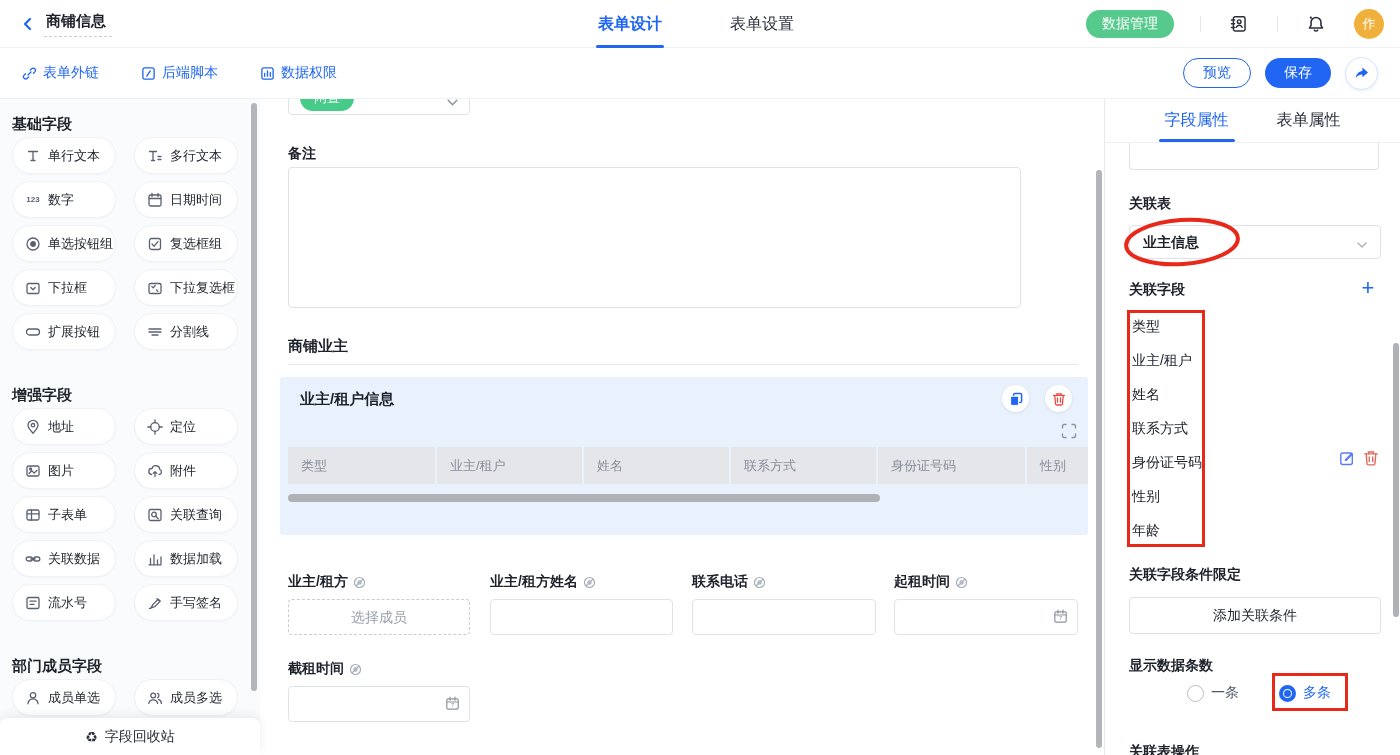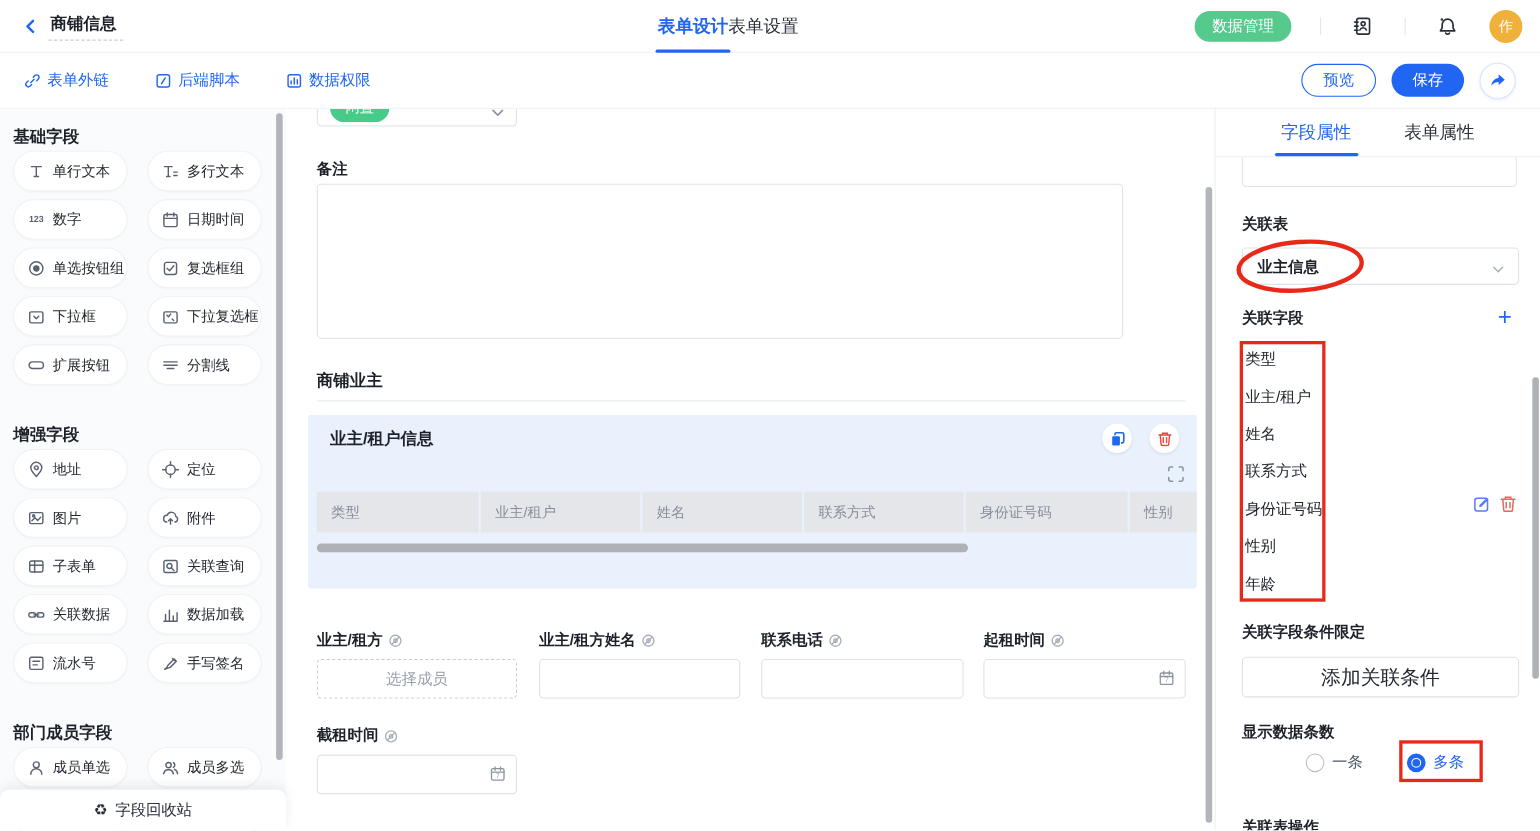--- a/index.html
+++ b/index.html
@@ -4,21 +4,21 @@
 <style>
   * { margin:0; padding:0; box-sizing:border-box; }
   html,body { width:1400px; height:755px; overflow:hidden; }
   body { font-family:"Liberation Sans","DejaVu Sans",sans-serif; color:#1d2129; background:#fff; position:relative; font-size:14px; }
   svg { display:block; }
 
   
   .hdr { height:48px; display:flex; align-items:center; padding:0 16px; border-bottom:1px solid #eef0f3; position:relative; background:#fff; }
   .back { width:24px; height:24px; display:flex; align-items:center; justify-content:center; cursor:pointer; }
   .hdr-title { font-size:15px; font-weight:bold; margin-left:4px; padding:2px 6px 5px 2px; border-bottom:1px dashed #c9cdd4; }
-  .hdr-tabs { position:absolute; left:598px; top:0; height:32px; display:flex; }
+  .hdr-tabs { position:absolute; left:598px; top:0; height:32px; display:flex; gap:68px; }
   .hdr-tab { height:48px; display:flex; align-items:center; font-size:16px; color:#2a2f3a; cursor:pointer; position:relative; }
   .hdr-tab.active { color:#2066f2; font-weight:bold; }
   .hdr-tab.active::after { content:""; position:absolute; left:-2px; right:-2px; bottom:0; height:3px; background:#2066f2; border-radius:2px; }
   .hdr-right { margin-left:auto; display:flex; align-items:center; gap:26px; }
   .btn-green { background:#56c98d; color:#fff; border:none; height:28px; padding:0 16px; border-radius:14px; font-size:14px; cursor:pointer; }
   .vdiv { width:1px; height:16px; background:#e5e6eb; }
   .ico-btn { width:24px; height:24px; display:flex; align-items:center; justify-content:center; cursor:pointer; }
   .avatar { width:30px; height:30px; border-radius:50%; background:#f0b13c; color:#fff; font-size:13px; display:flex; align-items:center; justify-content:center; cursor:pointer; }
 
   
@@ -75,21 +75,21 @@
   .rp-content { position:relative; flex:1; overflow:hidden; }
   .rp-label { position:absolute; left:24px; font-weight:bold; font-size:14px; }
   .partial-box { position:absolute; left:24px; top:0; width:250px; height:27px; border:1px solid #dfe2e8; border-top:none; border-radius:0 0 4px 4px; }
   .rp-select { position:absolute; left:24px; top:82px; width:252px; height:34px; border:1px solid #dfe2e8; border-radius:4px; font-size:14px; line-height:32px; padding-left:13px; cursor:pointer;font-weight:bold; }
   .rp-select .chev { position:absolute; right:12px; top:13px; }
   .plus { position:absolute; right:22px; top:134px; color:#2066f2; font-size:22px; font-weight:400; width:20px; text-align:center; cursor:pointer; line-height:22px; }
   .rf-list { position:absolute; left:27px; top:166px; font-size:14px; color:#20242c; }
   .rf-list div { height:34px; line-height:34px; }
   .rf-actions { position:absolute; left:234px; top:307px; display:flex; gap:7px; }
   .rf-actions span { cursor:pointer; }
-  .rp-btn { position:absolute; left:24px; top:454px; width:252px; height:37px; background:#fff; border:1px solid #dfe2e8; border-radius:4px; font-size:18px; color:#23272f; cursor:pointer; font-family:inherit; }
+  .rp-btn { position:absolute; left:24px; top:454px; width:252px; height:37px; background:#fff; border:1px solid #dfe2e8; border-radius:4px; font-size:14px; color:#23272f; cursor:pointer; font-family:inherit; }
   .radios { position:absolute; left:0; top:541px; width:296px; height:20px; }
   .radio-item { position:absolute; display:flex; align-items:center; gap:7px; cursor:pointer; }
   .rdo { width:17px; height:17px; border-radius:50%; border:1px solid #b9bec9; background:#fff; }
   .rdo.on { border:4px solid #2066f2; display:flex; align-items:center; justify-content:center; }
   .rdo.on i { width:7px; height:7px; border-radius:50%; background:#2066f2; display:block; }
   .radio-item .rlabel { color:#4e5969; }
   .radio-item.sel .rlabel { color:#2066f2; }
 
   
   .ann-rect { position:absolute; border:3px solid #e8291a; pointer-events:none; z-index:5; }

